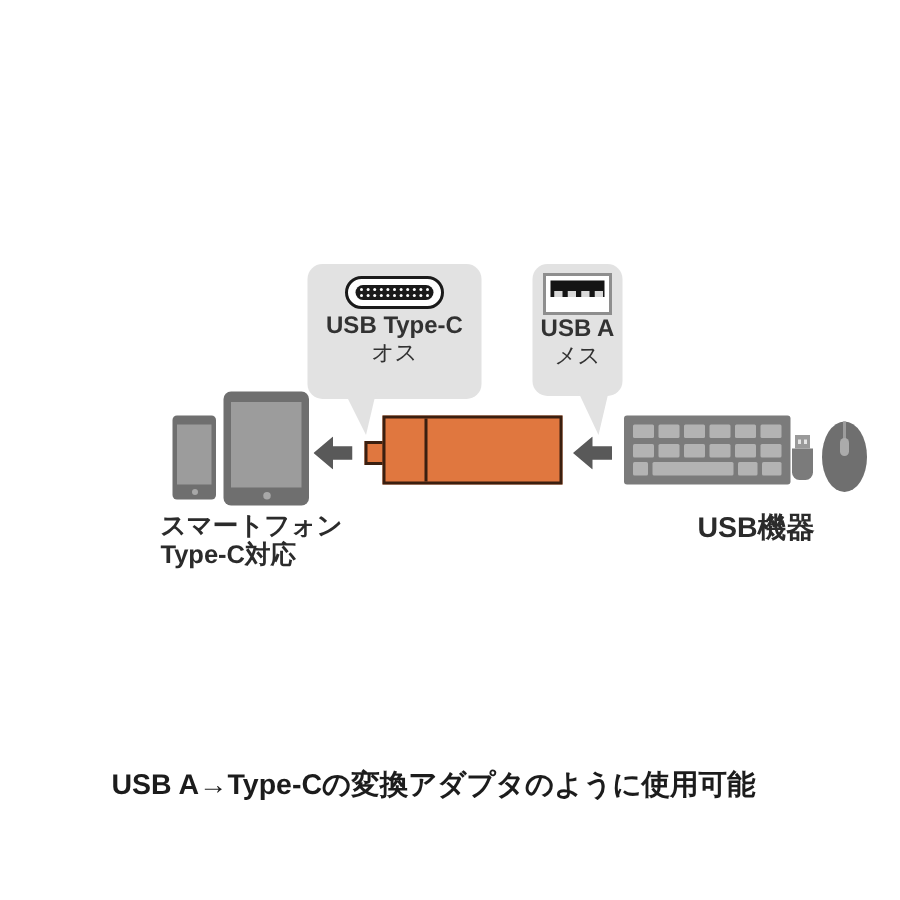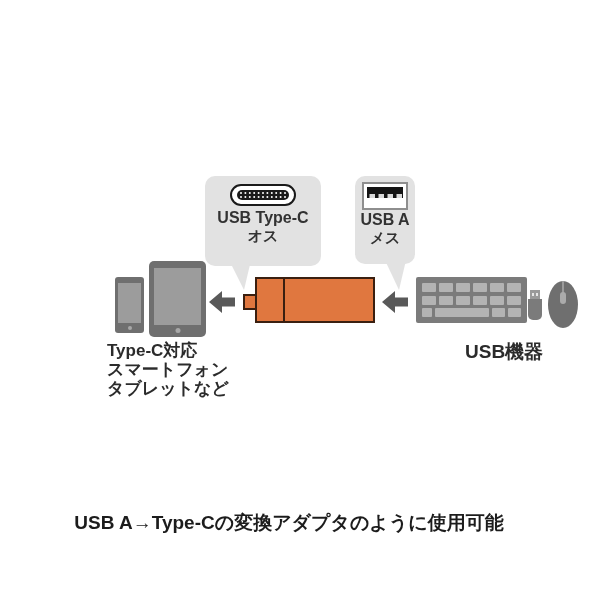--- a/index.html
+++ b/index.html
@@ -4,21 +4,21 @@
 <style>
   html,body{margin:0;padding:0;background:#fff;}
   #canvas{position:relative;width:600px;height:600px;background:#ffffff;overflow:hidden;
           font-family:"Liberation Sans","DejaVu Sans",sans-serif;margin-left:37px;}
   .abs{position:absolute;}
 
   
   .bubble{background:#E2E2E2;border-radius:10px;display:flex;flex-direction:column;
           align-items:center;justify-content:flex-start;}
   .bubble .title{font-size:16px;font-weight:700;color:#323232;line-height:19px;white-space:nowrap;}
-  .bubble .subtitle{font-size:15px;font-weight:700;color:#323232;line-height:18px;}
+  .bubble .subtitle{font-size:15px;font-weight:400;color:#323232;line-height:18px;}
 
   
   .device{background:#6F6F6F;}
   .screen{position:absolute;background:#9C9C9C;}
   .homedot{position:absolute;background:#A8A8A8;border-radius:50%;}
 
   
   .adapter-body{background:#E0773F;border:2px solid #3A1F10;box-sizing:border-box;}
   .adapter-tab{background:#E0773F;border:2px solid #3A1F10;box-sizing:border-box;}
   .adapter-divider{position:absolute;top:0;bottom:0;width:2px;background:#3A1F10;}
@@ -166,22 +166,21 @@
     </div>
     <div class="dongle-body" style="width:14px;height:21px;"></div>
   </div>
 
   <div class="mouse abs" style="left:511px;top:281px;width:30px;height:47px;">
     <div class="mouse-stem"></div>
     <div class="mouse-wheel"></div>
   </div>
 
   <div class="label-left abs" style="left:70px;top:341px;">
+    <div>スマートフォン</div>
     <div>Type-C対応</div>
-    <div>スマートフォン</div>
-    <div>タブレットなど</div>
   </div>
 
   <div class="label-right abs" style="left:428px;top:339px;">USB機器</div>
 
   <div class="caption abs" style="left:0;top:510px;">USB A→Type-Cの変換アダプタのように使用可能</div>
 
 </div>
 
 </body></html>

